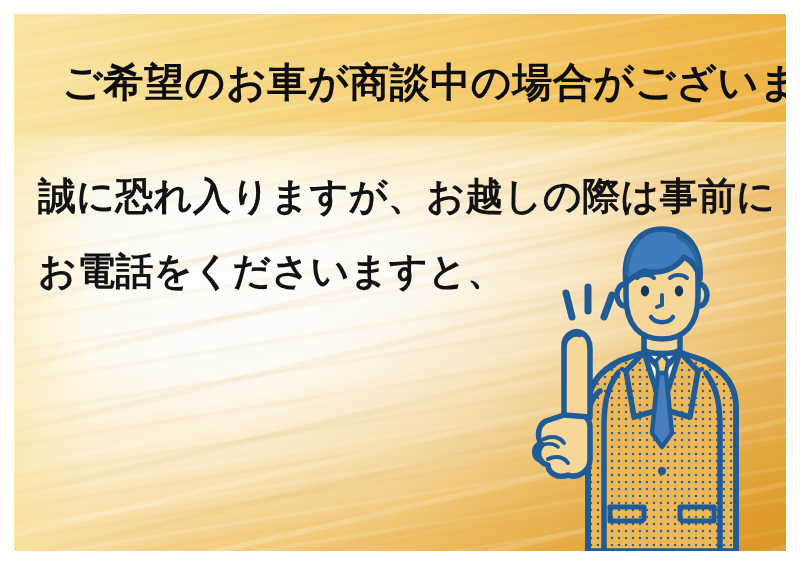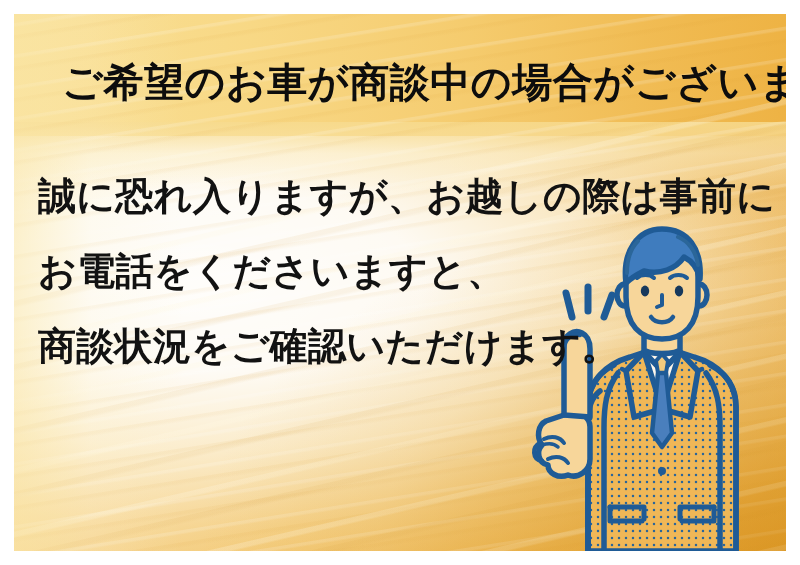--- a/index.html
+++ b/index.html
@@ -332,17 +332,16 @@
       </svg>
     </div>
 
     <div class="text-layer">
       <div class="headline">ご希望のお車が商談中の場合がございます</div>
 
       <div class="body-line l2">お電話をくださいますと、</div>
 
       <div class="body-line l1">誠に恐れ入りますが、お越しの際は事前に</div>
 
-      <div class="body-line l3">商談状況をご確認いただけます。</div>
     </div>
 
   </div>
 </div>
 
 </body></html>

